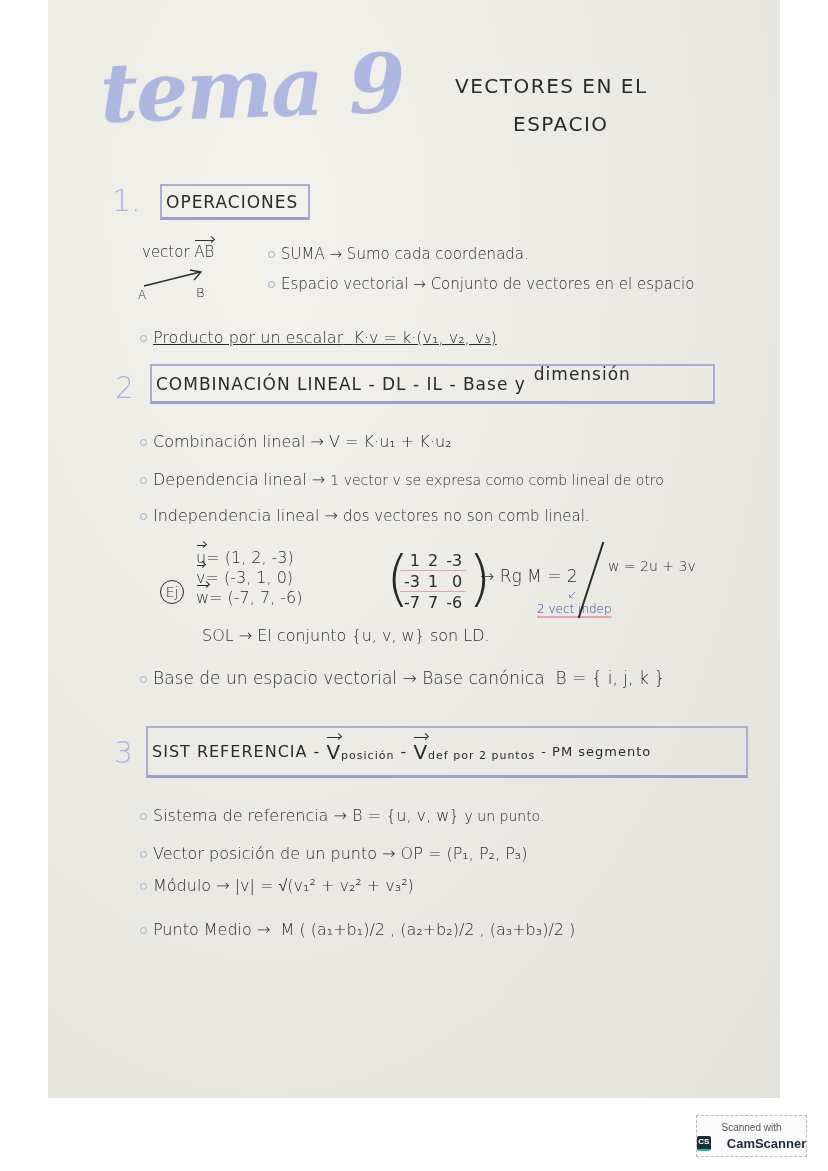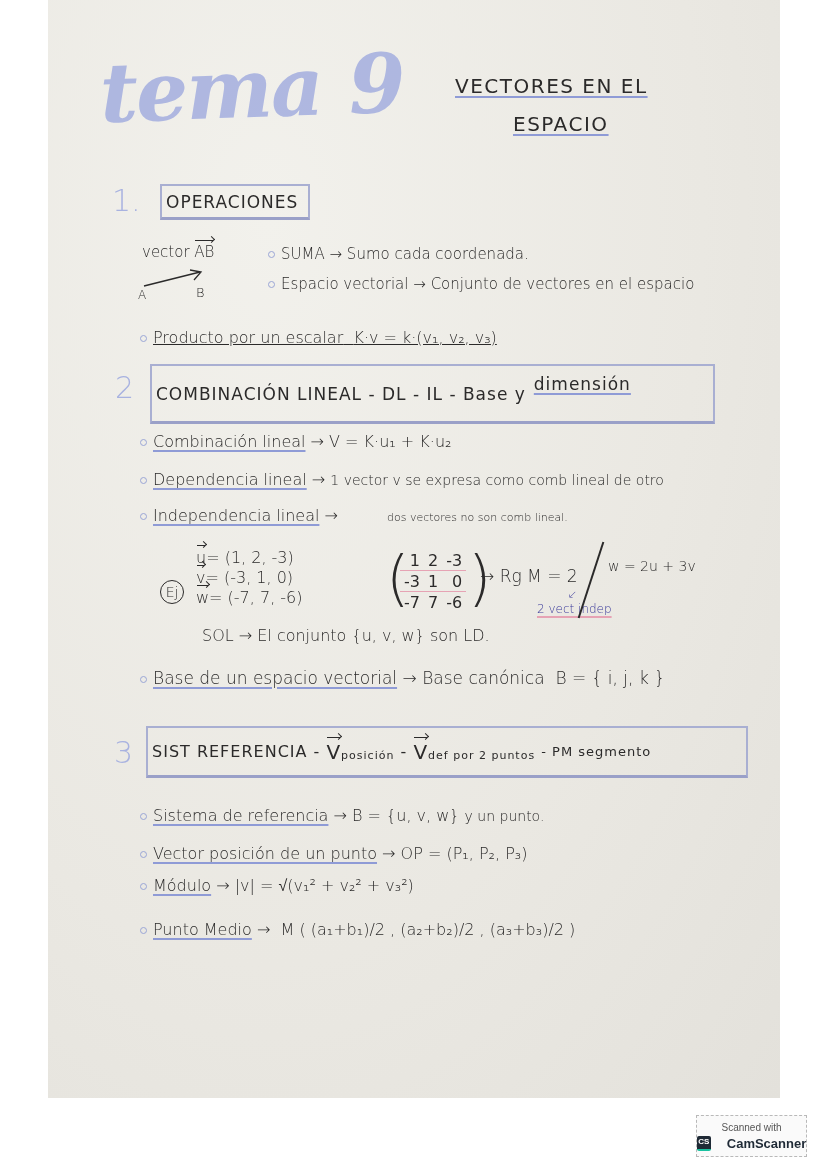--- a/index.html
+++ b/index.html
@@ -1,20 +1,20 @@
 <!DOCTYPE html>
 <html><head>
 <meta charset="utf-8">
 <style>
   html,body{margin:0;padding:0;}
   body{width:828px;height:1171px;background:#ffffff;position:relative;overflow:hidden;font-family:"DejaVu Sans",sans-serif;}
   .paper{position:absolute;left:48px;top:0;width:732px;height:1098px;background:#eceae4;
     background-image:radial-gradient(ellipse at 30% 20%,#f2f1ec 0%,#eae8e2 60%,#e3e1db 100%);}
   .hw{position:absolute;white-space:nowrap;color:#2b2a2a;font-family:"DejaVu Sans",sans-serif;font-weight:300;}
-  .ul{text-decoration:underline;text-decoration-color:#8f9bd6;text-decoration-thickness:2px;text-underline-offset:3px;}
+  .ul{text-decoration-color:#8f9bd6;text-decoration-thickness:2px;text-underline-offset:3px;}
   .ulpink{text-decoration:underline;text-decoration-color:#e6a3b4;text-decoration-thickness:2px;text-underline-offset:3px;}
 
   .title-script{position:absolute;left:100px;top:40px;font-family:"DejaVu Serif",serif;font-style:italic;font-weight:bold;
     font-size:82px;color:#a8b2e0;letter-spacing:-2px;transform:rotate(-2deg);opacity:.9;}
   .subtitle{position:absolute;font-size:20px;letter-spacing:1.5px;color:#2b2a2a;}
 
   .sec-num{position:absolute;font-size:30px;color:#a8b2e0;font-family:"DejaVu Sans",sans-serif;font-weight:300;}
   .sec-box{position:absolute;border:2px solid #a9afd2;border-bottom:3px solid #9aa0c8;box-sizing:border-box;
     display:flex;align-items:center;padding-left:4px;font-size:17px;letter-spacing:1px;color:#2b2a2a;}
 
@@ -73,39 +73,39 @@
   <span class="bullet"></span><span>Espacio vectorial</span>
   <span>→</span>
   <span>Conjunto de vectores en el espacio</span>
 </div>
 <div class="hw" style="left:140px;top:328px;font-size:16px;text-decoration:underline;">
   <span class="bullet"></span><span>Producto por un escalar</span>
   &nbsp;<span>K·v = k·(v₁, v₂, v₃)</span>
 </div>
 
 <div class="sec-num" style="left:115px;top:370px;">2</div>
-<div class="sec-box" style="left:150px;top:364px;width:565px;height:60px;">
+<div class="sec-box" style="left:150px;top:364px;width:565px;height:40px;">
   <span>COMBINACIÓN LINEAL - DL - IL - Base y</span>
   <span class="ul" style="margin-left:8px;position:relative;top:-10px;">dimensión</span>
 </div>
 
 <div class="hw" style="left:140px;top:432px;font-size:16px;">
   <span class="bullet"></span><span class="ul">Combinación lineal</span>
   <span>→</span>
   <span>V = K·u₁ + K·u₂</span>
 </div>
 <div class="hw" style="left:140px;top:470px;font-size:16px;">
   <span class="bullet"></span><span class="ul">Dependencia lineal</span>
   <span>→</span>
   <span style="font-size:14px;">1 vector v se expresa como comb lineal de otro</span>
 </div>
 <div class="hw" style="left:140px;top:506px;font-size:16px;">
   <span class="bullet"></span><span class="ul">Independencia lineal</span>
   <span>→</span>
-  <span style="font-size:11px;margin-left:44px;">dos vectores no son comb lineal.</span>
+  <span style="font-size:15px;">dos vectores no son comb lineal.</span>
 </div>
 
 <div class="hw" style="left:160px;top:548px;">
   <span class="circle-ej">Ej</span>
 </div>
 <div class="hw" style="left:196px;top:548px;font-size:16px;line-height:20px;">
   <div><span class="vec">u</span><span>= (1, 2, -3)</span></div>
   <div><span class="vec">v</span><span>= (-3, 1, 0)</span></div>
   <div><span class="vec">w</span><span>= (-7, 7, -6)</span></div>
 </div>

